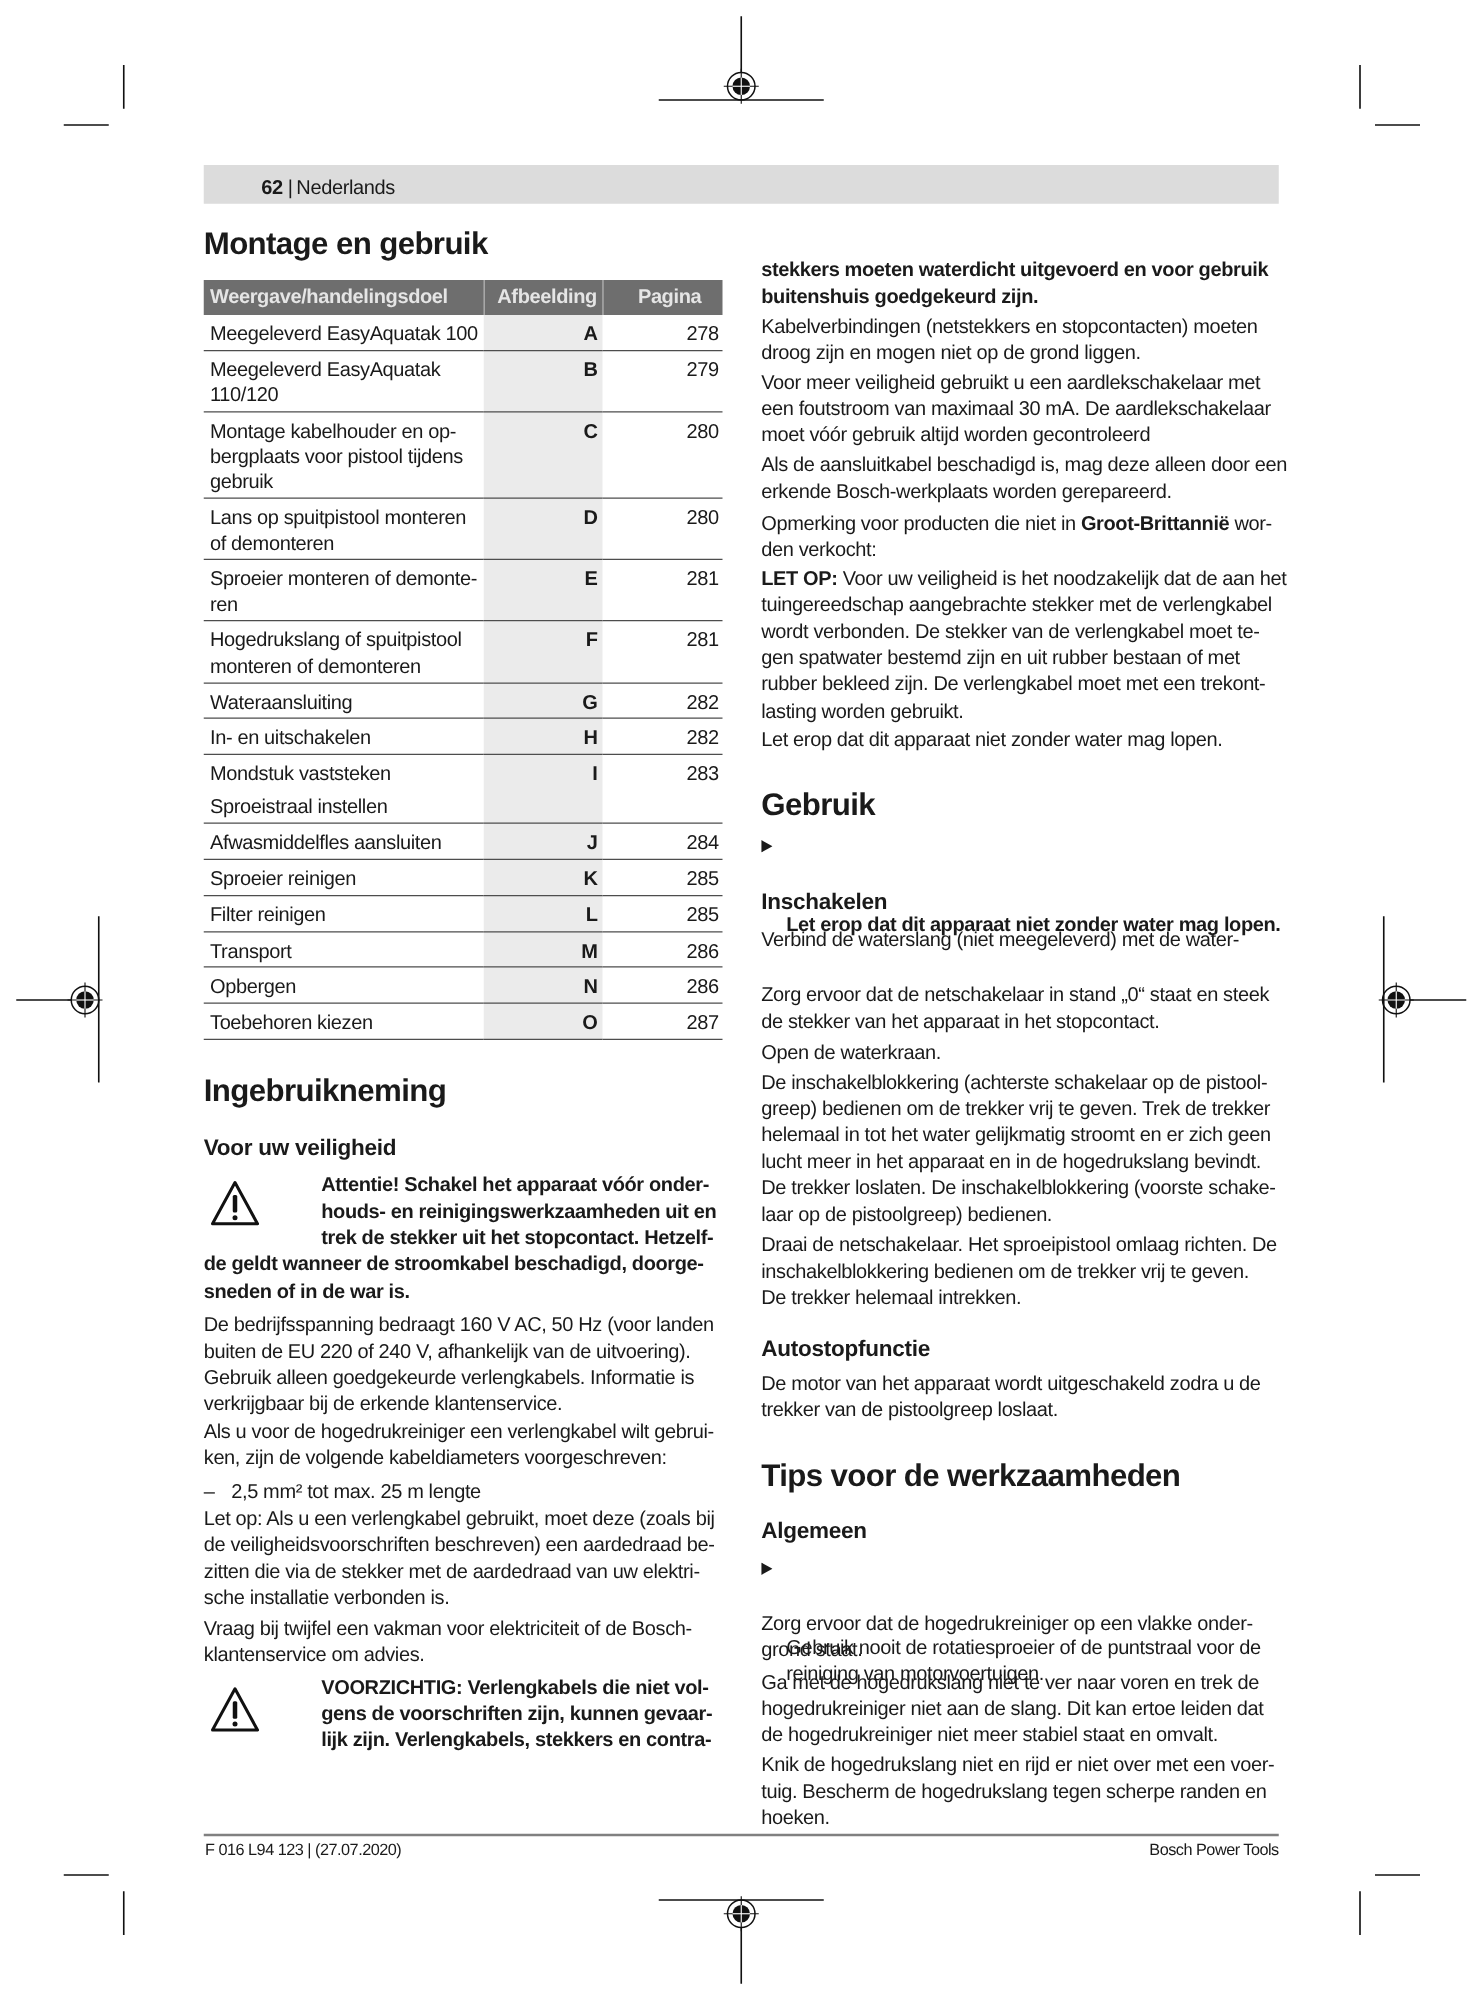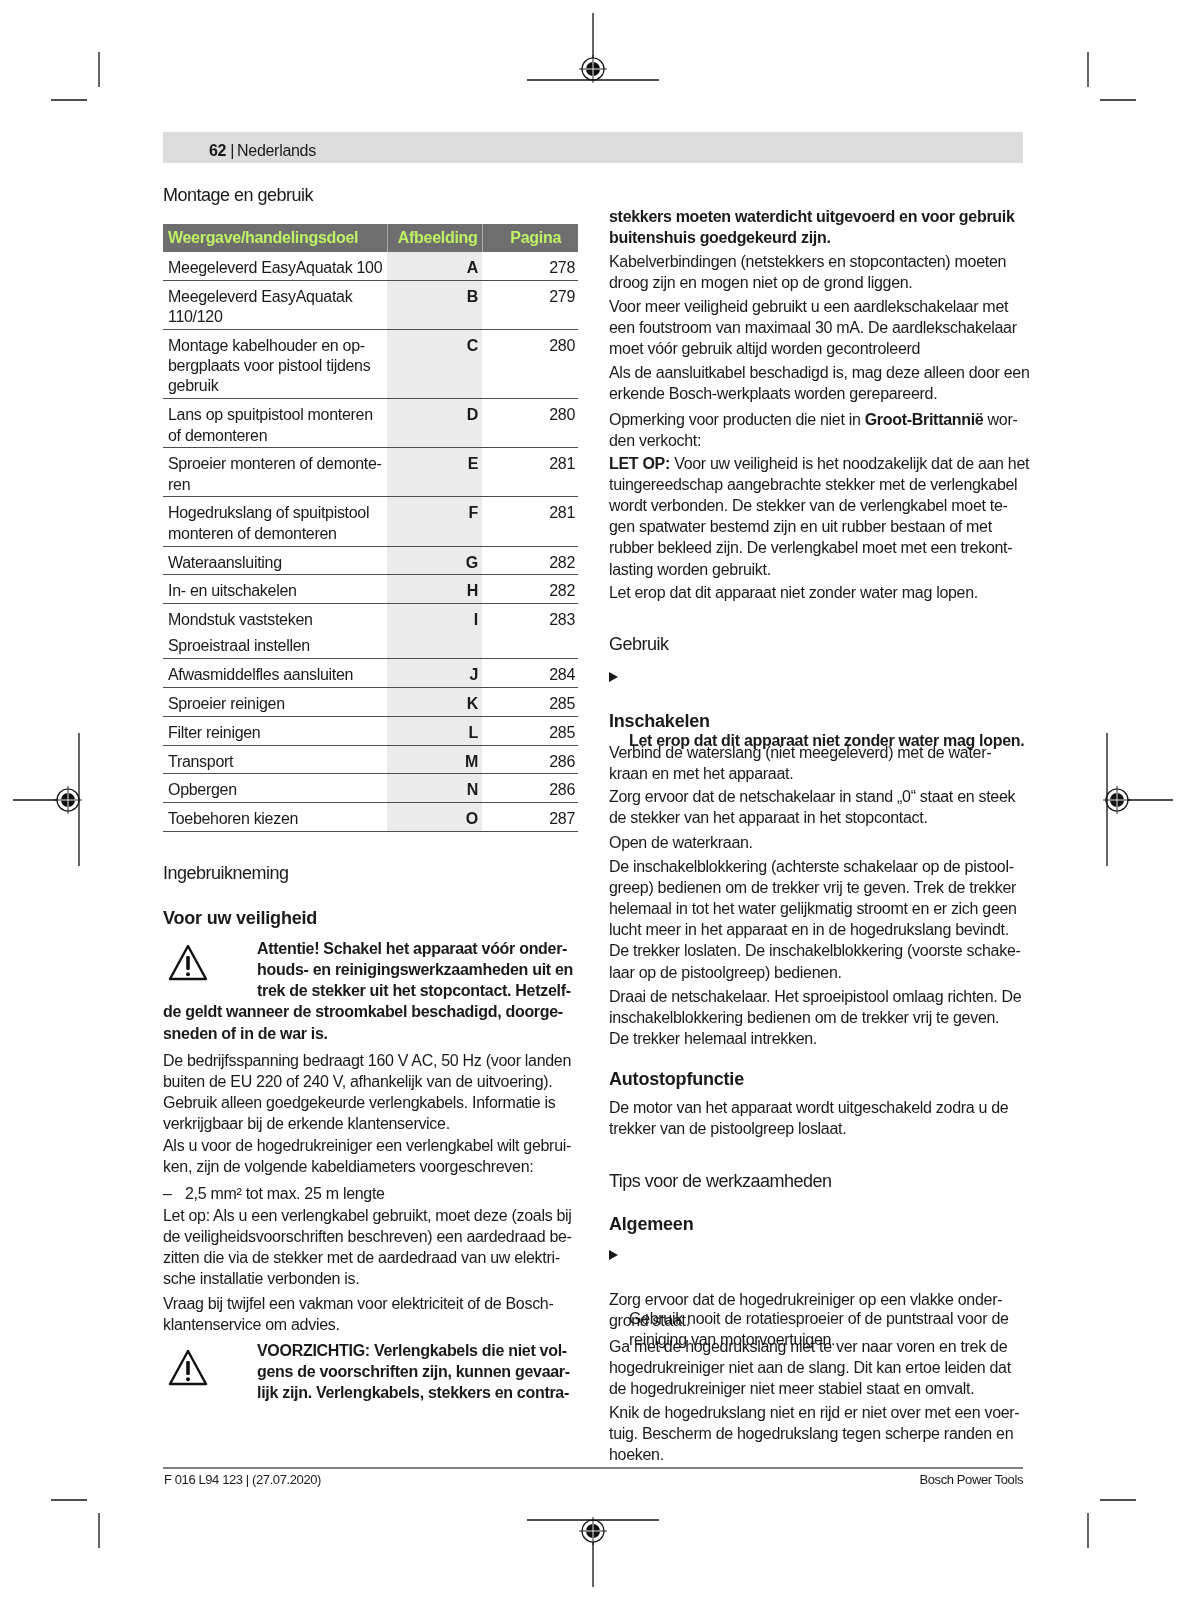--- a/index.html
+++ b/index.html
@@ -14,35 +14,35 @@
   }
   .hdr-in { position:absolute; left:15px; top:3px; white-space:pre; }
   .hdr .b { font-weight:bold;margin-left:31px; }
   .hdr .sep { margin:0 3px 0 4px; }
   .blk { position:absolute; white-space:pre; }
   .L { left:163px; width:415px; }
   .R { left:609px; width:414px;margin-top:24px; }
   .body { font-size:16px; line-height:21.2px; letter-spacing:-0.3px; }
   .bold { font-weight:bold; }
   .b { font-weight:bold; }
-  .h1 { font-size:18px; font-weight:normal; line-height:30px; letter-spacing:-0.5px; }
+  .h1 { font-size:25px; font-weight:bold; line-height:30px; letter-spacing:-0.5px; }
   .h2 { font-size:18px; font-weight:bold; line-height:22px; letter-spacing:-0.2px; }
   .warn { font-size:16px; line-height:21.3px; letter-spacing:-0.3px; font-weight:bold; }
   .indent-3 .ln:nth-child(-n+3) { padding-left:94px; }
   .icon-warn { position:absolute; left:168px; width:40px; height:40px; }
   .bul { padding-left:20px; }
   .bul-icon { position:absolute; left:0; top:5.5px; width:9px; height:10px; }
   .list-dash { display:inline-block; width:22px; }
   
   .tbl {
     position:absolute; left:163px; top:224px; width:415px; border-collapse:collapse; table-layout:fixed;
     font-size:16px; letter-spacing:-0.3px;
   }
   .tbl th {
-    background:var(--table_header,#6e6e6e); color:#bef264; font-weight:bold; height:28px; line-height:28px;
+    background:var(--table_header,#6e6e6e); color:#e5e5e5; font-weight:bold; height:28px; line-height:28px;
     padding:0 5px; text-align:left; white-space:pre;
   }
   .tbl th.fig, .tbl th.pg { text-align:right; padding-right:4px; border-left:1px solid #a8a8a8; }
   .tbl th.pg { padding-right:17px; }
   .tbl td {
     border-bottom:1px solid var(--rule,#4d4d4d); vertical-align:top; padding:6px 5px 1.5px 5px;
     line-height:20.3px; white-space:pre;
   }
   .tbl td.fig { background:var(--figure_column,#ebebeb); text-align:right; font-weight:bold; padding-right:4px; }
   .tbl td.pg { text-align:right; padding-right:3px; }
@@ -246,21 +246,21 @@
 
   <div class="blk R h1" style="top:605px">Gebruik</div>
   <div class="blk R body bold bul" style="top:642.5px">
     <svg class="bul-icon" viewBox="0 0 9 10">
         <polygon points="0,0 9,5 0,10" fill="#1a1a1a"></polygon>
       </svg>
     <div><div class="ln">Let erop dat dit apparaat niet zonder water mag lopen.</div></div>
   </div>
 
   <div class="blk R h2" style="top:686px">Inschakelen</div>
-  <div class="blk R body" style="top:717.5px"><div class="ln">Verbind de waterslang (niet meegeleverd) met de water-</div><div class="ln">kraan en met het apparaat.</div></div>
+  <div class="blk R body" style="top:717.5px"><div class="ln">Verbind de waterslang (niet meegeleverd) met de water-</div></div>
   <div class="blk R body" style="top:761.5px"><div class="ln">Zorg ervoor dat de netschakelaar in stand „0“ staat en steek</div><div class="ln">de stekker van het apparaat in het stopcontact.</div></div>
   <div class="blk R body" style="top:807.5px"><div class="ln">Open de waterkraan.</div></div>
   <div class="blk R body" style="top:831.5px"><div class="ln">De inschakelblokkering (achterste schakelaar op de pistool-</div><div class="ln">greep) bedienen om de trekker vrij te geven. Trek de trekker</div><div class="ln">helemaal in tot het water gelijkmatig stroomt en er zich geen</div><div class="ln">lucht meer in het apparaat en in de hogedrukslang bevindt.</div><div class="ln">De trekker loslaten. De inschakelblokkering (voorste schake-</div><div class="ln">laar op de pistoolgreep) bedienen.</div></div>
   <div class="blk R body" style="top:961.5px"><div class="ln">Draai de netschakelaar. Het sproeipistool omlaag richten. De</div><div class="ln">inschakelblokkering bedienen om de trekker vrij te geven.</div><div class="ln">De trekker helemaal intrekken.</div></div>
 
   <div class="blk R h2" style="top:1044px">Autostopfunctie</div>
   <div class="blk R body" style="top:1072.5px"><div class="ln">De motor van het apparaat wordt uitgeschakeld zodra u de</div><div class="ln">trekker van de pistoolgreep loslaat.</div></div>
 
   <div class="blk R h1" style="top:1142px">Tips voor de werkzaamheden</div>
   <div class="blk R h2" style="top:1189px">Algemeen</div>

